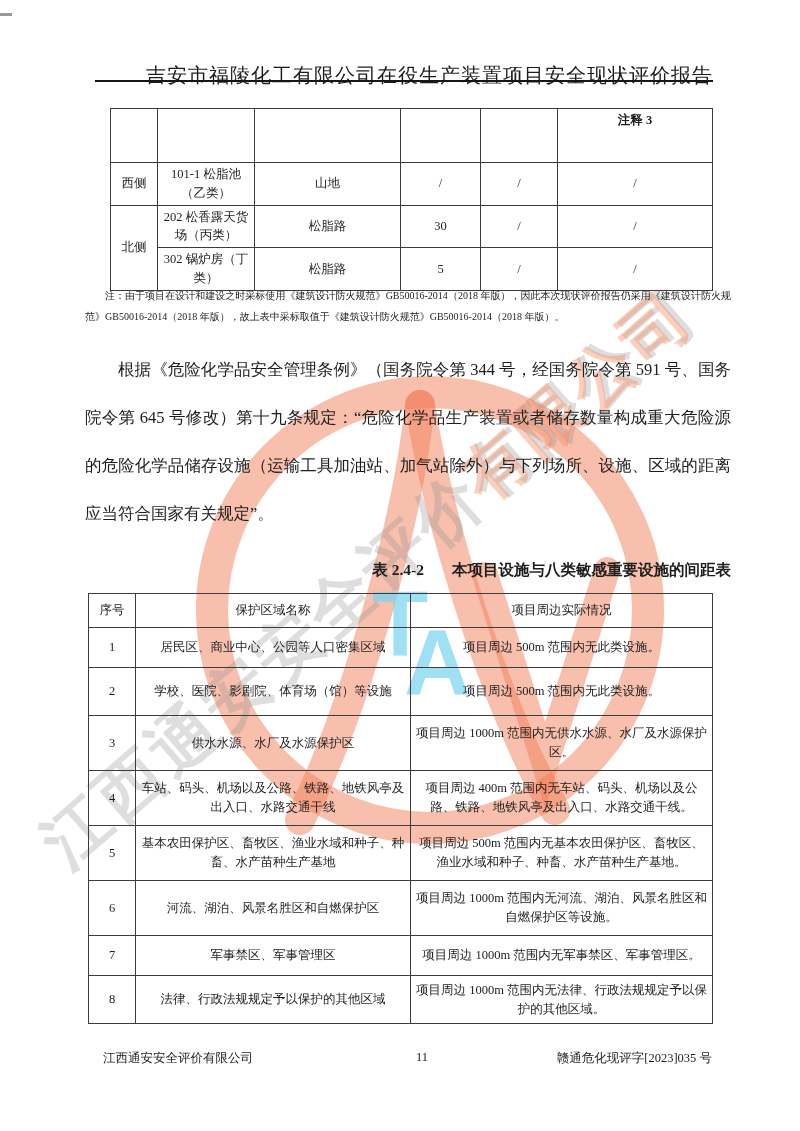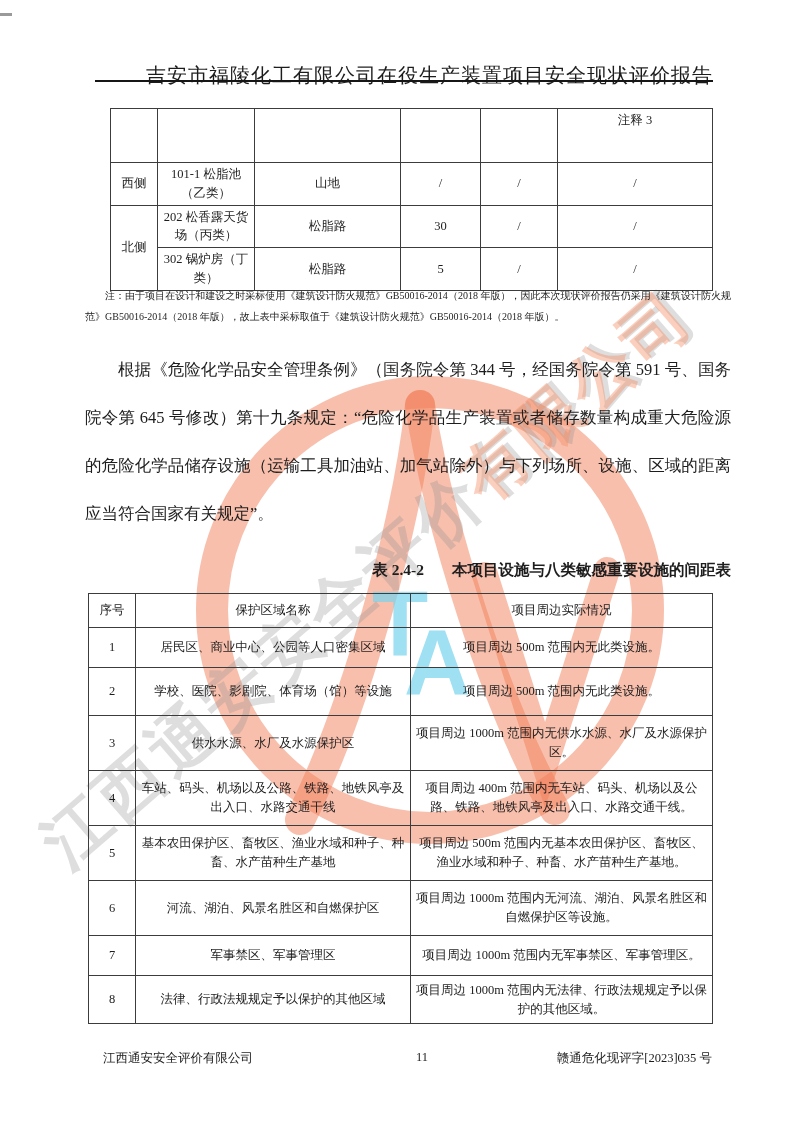--- a/index.html
+++ b/index.html
@@ -32,21 +32,21 @@
   
   .content{position:absolute;inset:0;z-index:1;}
   .corner-tick{position:absolute;left:0;top:13px;width:12px;height:3px;background:#9a9a9a;}
   .doc-header{position:absolute;left:95px;top:56px;width:618px;text-align:right;
         font-size:20px;letter-spacing:1px;color:#1c1c1c;margin-top:6px;}
   .header-rule{position:absolute;left:95px;top:80px;width:618px;height:2px;background:#161616;}
   table{border-collapse:collapse;table-layout:fixed;}
   td,th{border:1px solid #3c3c3c;text-align:center;vertical-align:middle;
         padding:2px 3px;font-size:12.5px;line-height:1.5;font-weight:normal;color:#1d1d1d;}
   .tbl-top{position:absolute;left:110px;top:108px;width:602px;}
-  .tbl-top .note3-cell{vertical-align:top;}
+  .tbl-top .note3-cell{vertical-align:top;font-weight:bold;}
   .tbl-bottom{position:absolute;left:88px;top:593px;width:624px;padding-left:40px;}
   .note-block{position:absolute;left:85px;top:286px;width:646px;
         font-size:10px;line-height:20.5px;text-align:justify;text-indent:2em;color:#1d1d1d;}
   .para1{position:absolute;left:85px;top:346px;width:646px;
         font-size:16.5px;line-height:48px;text-align:justify;text-indent:2em;}
   .para2{position:absolute;left:85px;top:485px;width:646px;
         font-size:16.5px;line-height:44px;text-align:justify;text-indent:2em;}
   .tbl-caption{position:absolute;left:85px;top:560px;width:646px;text-align:right;
         font-size:15.5px;font-weight:bold;}
   .tbl-caption .cap-gap{display:inline-block;width:28px;}

